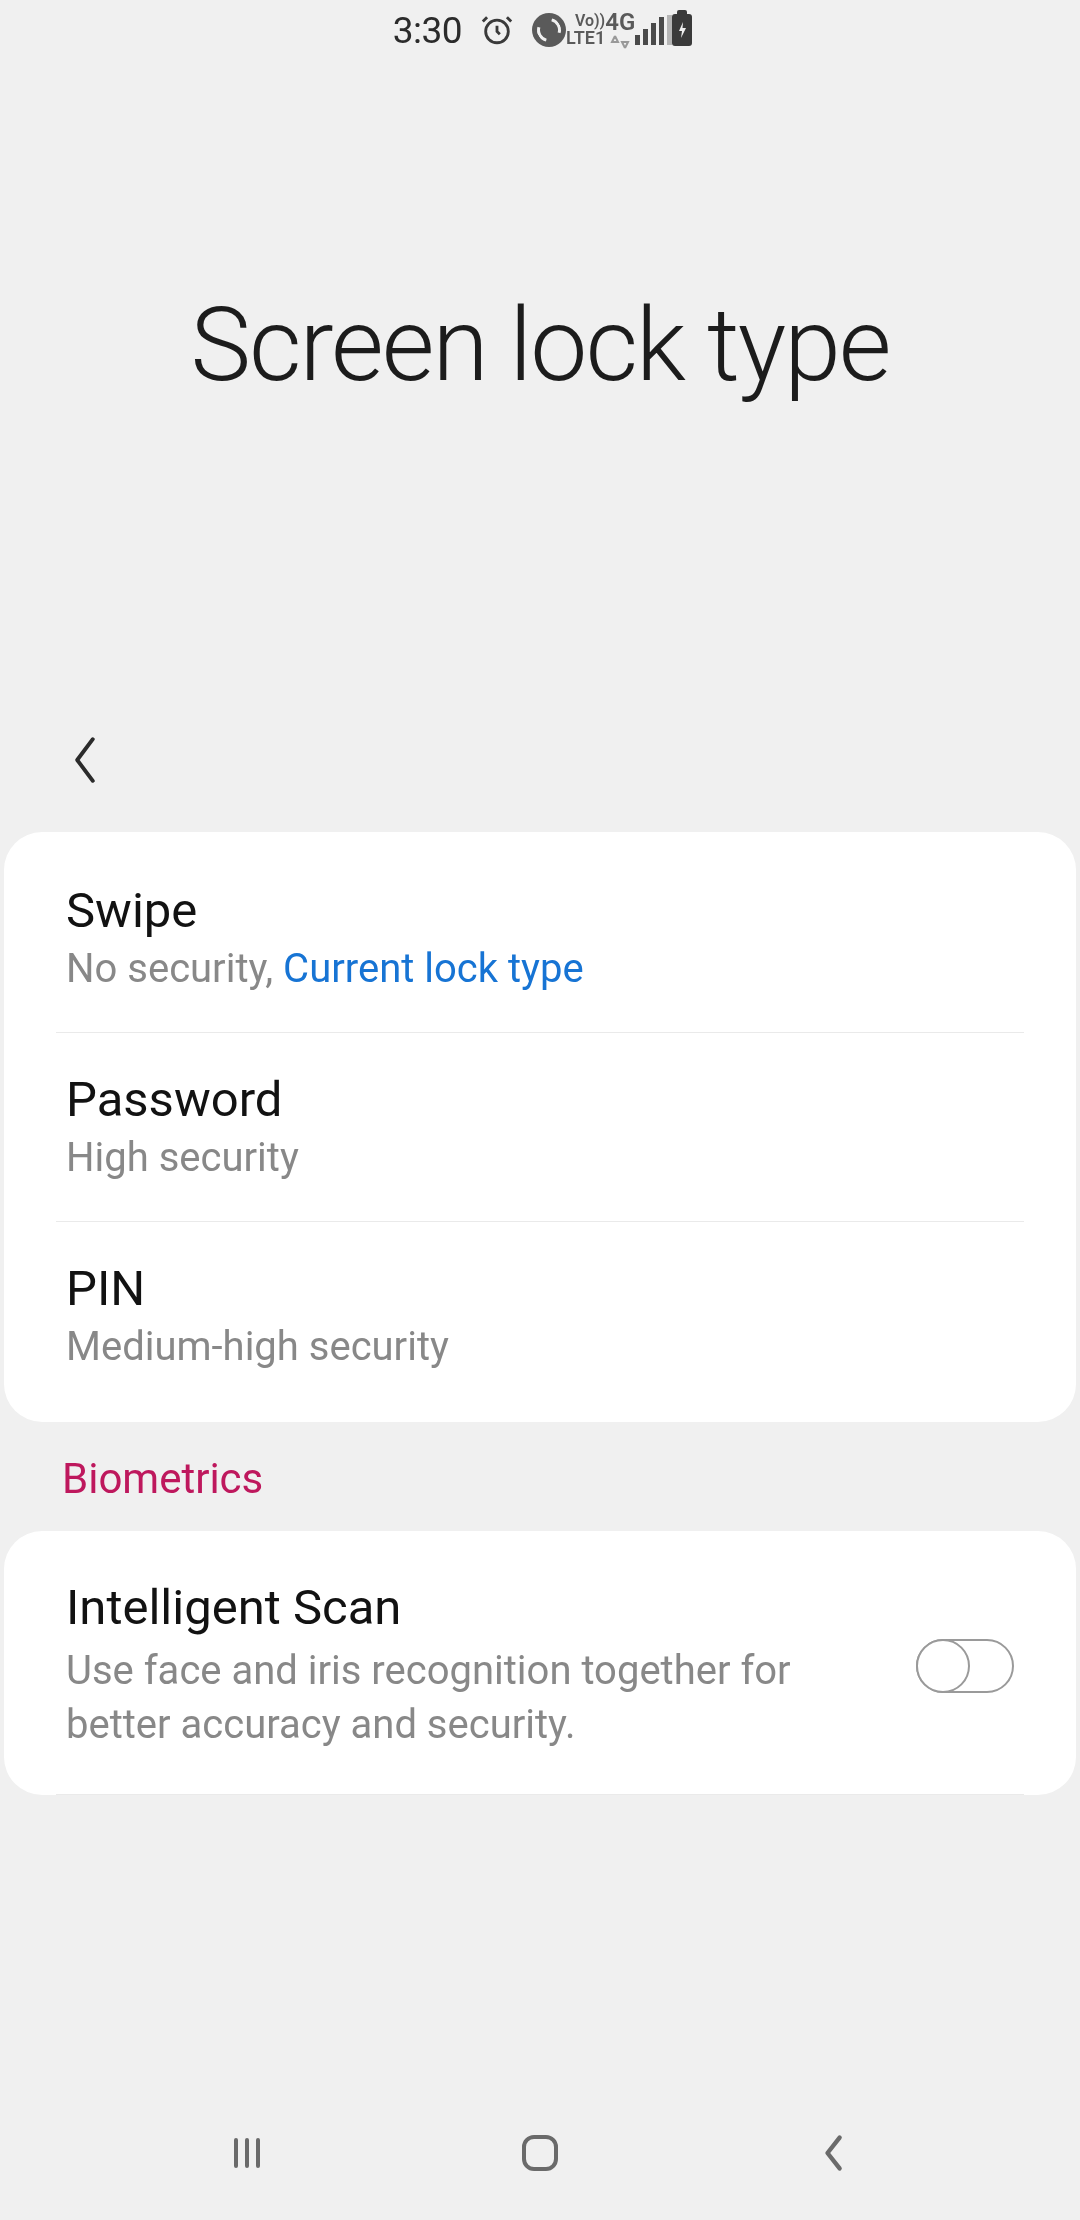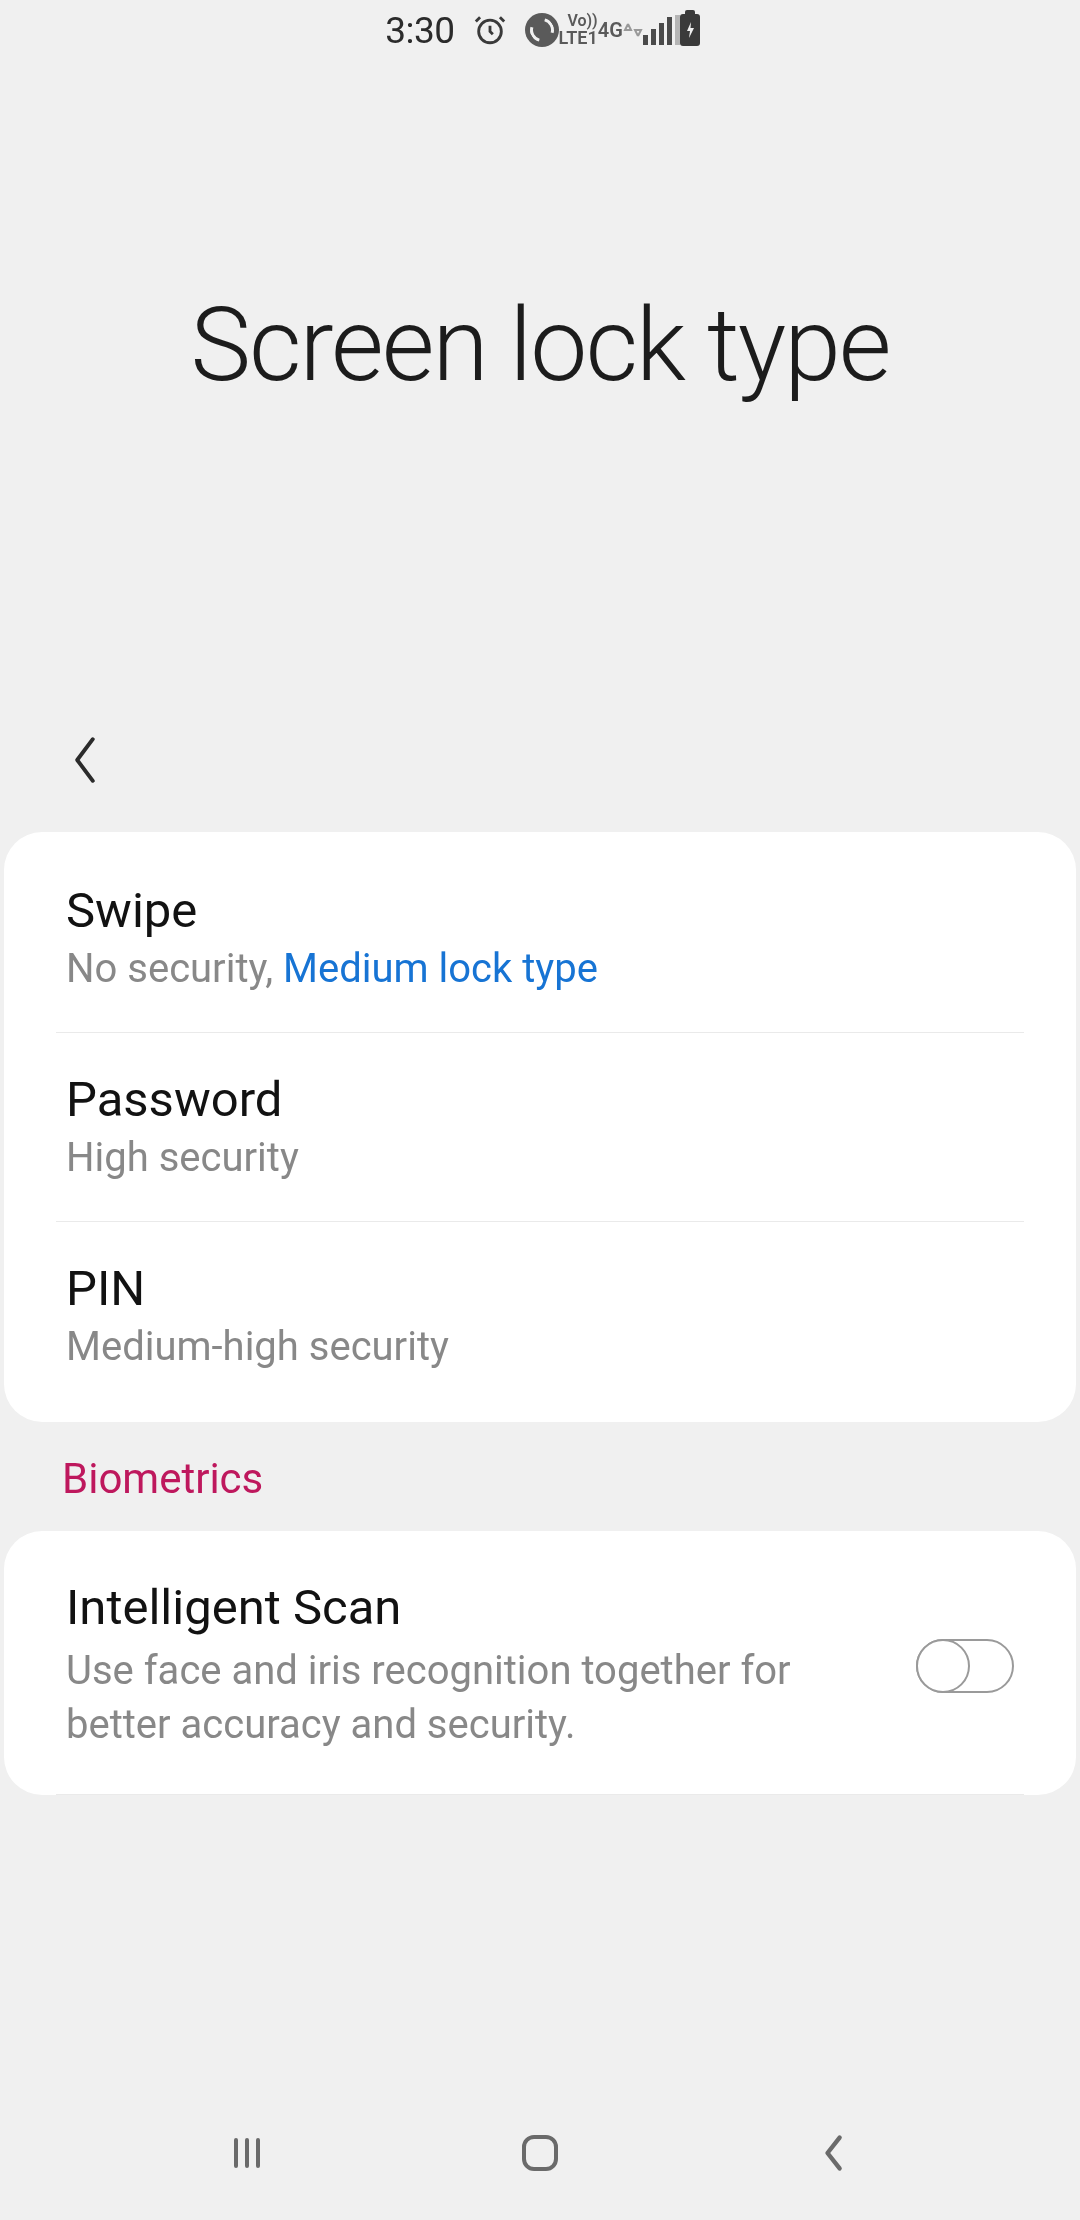--- a/index.html
+++ b/index.html
@@ -69,23 +69,23 @@
       font-size: 18px;
       line-height: 1;
       color: #5a5a5a;
       font-weight: 600;
     }
     .lte-top {
       font-size: 16px;
     }
     .net-4g {
       display: flex;
-      flex-direction: row;
-      align-items: center;
-      font-size: 20px;
+      flex-direction: column;
+      align-items: center;
+      font-size: 24px;
       line-height: 1;
       color: #5a5a5a;
       font-weight: 600;
     }
     .signal-bars {
       display: flex;
       align-items: flex-end;
       gap: 3px;
       height: 30px;
     }
@@ -327,21 +327,21 @@
           <path d="M18 4 L6 20 L18 36" stroke="#2b2b2b" stroke-width="3" fill="none" stroke-linecap="round" stroke-linejoin="round"></path>
         </svg>
     </div>
   </div>
 
   <div class="spacer"></div>
 
   <div class="card">
     <div class="list-item">
       <div class="item-title">Swipe</div>
-      <div class="item-sub"><span>No security, </span><span class="highlight">Medium lock type</span></div>
+      <div class="item-sub"><span>No security, </span><span class="highlight">Current lock type</span></div>
     </div>
     <div class="list-item">
       <div class="item-title">Password</div>
       <div class="item-sub">High security</div>
     </div>
     <div class="list-item">
       <div class="item-title">PIN</div>
       <div class="item-sub">Medium-high security</div>
     </div>
   </div>

